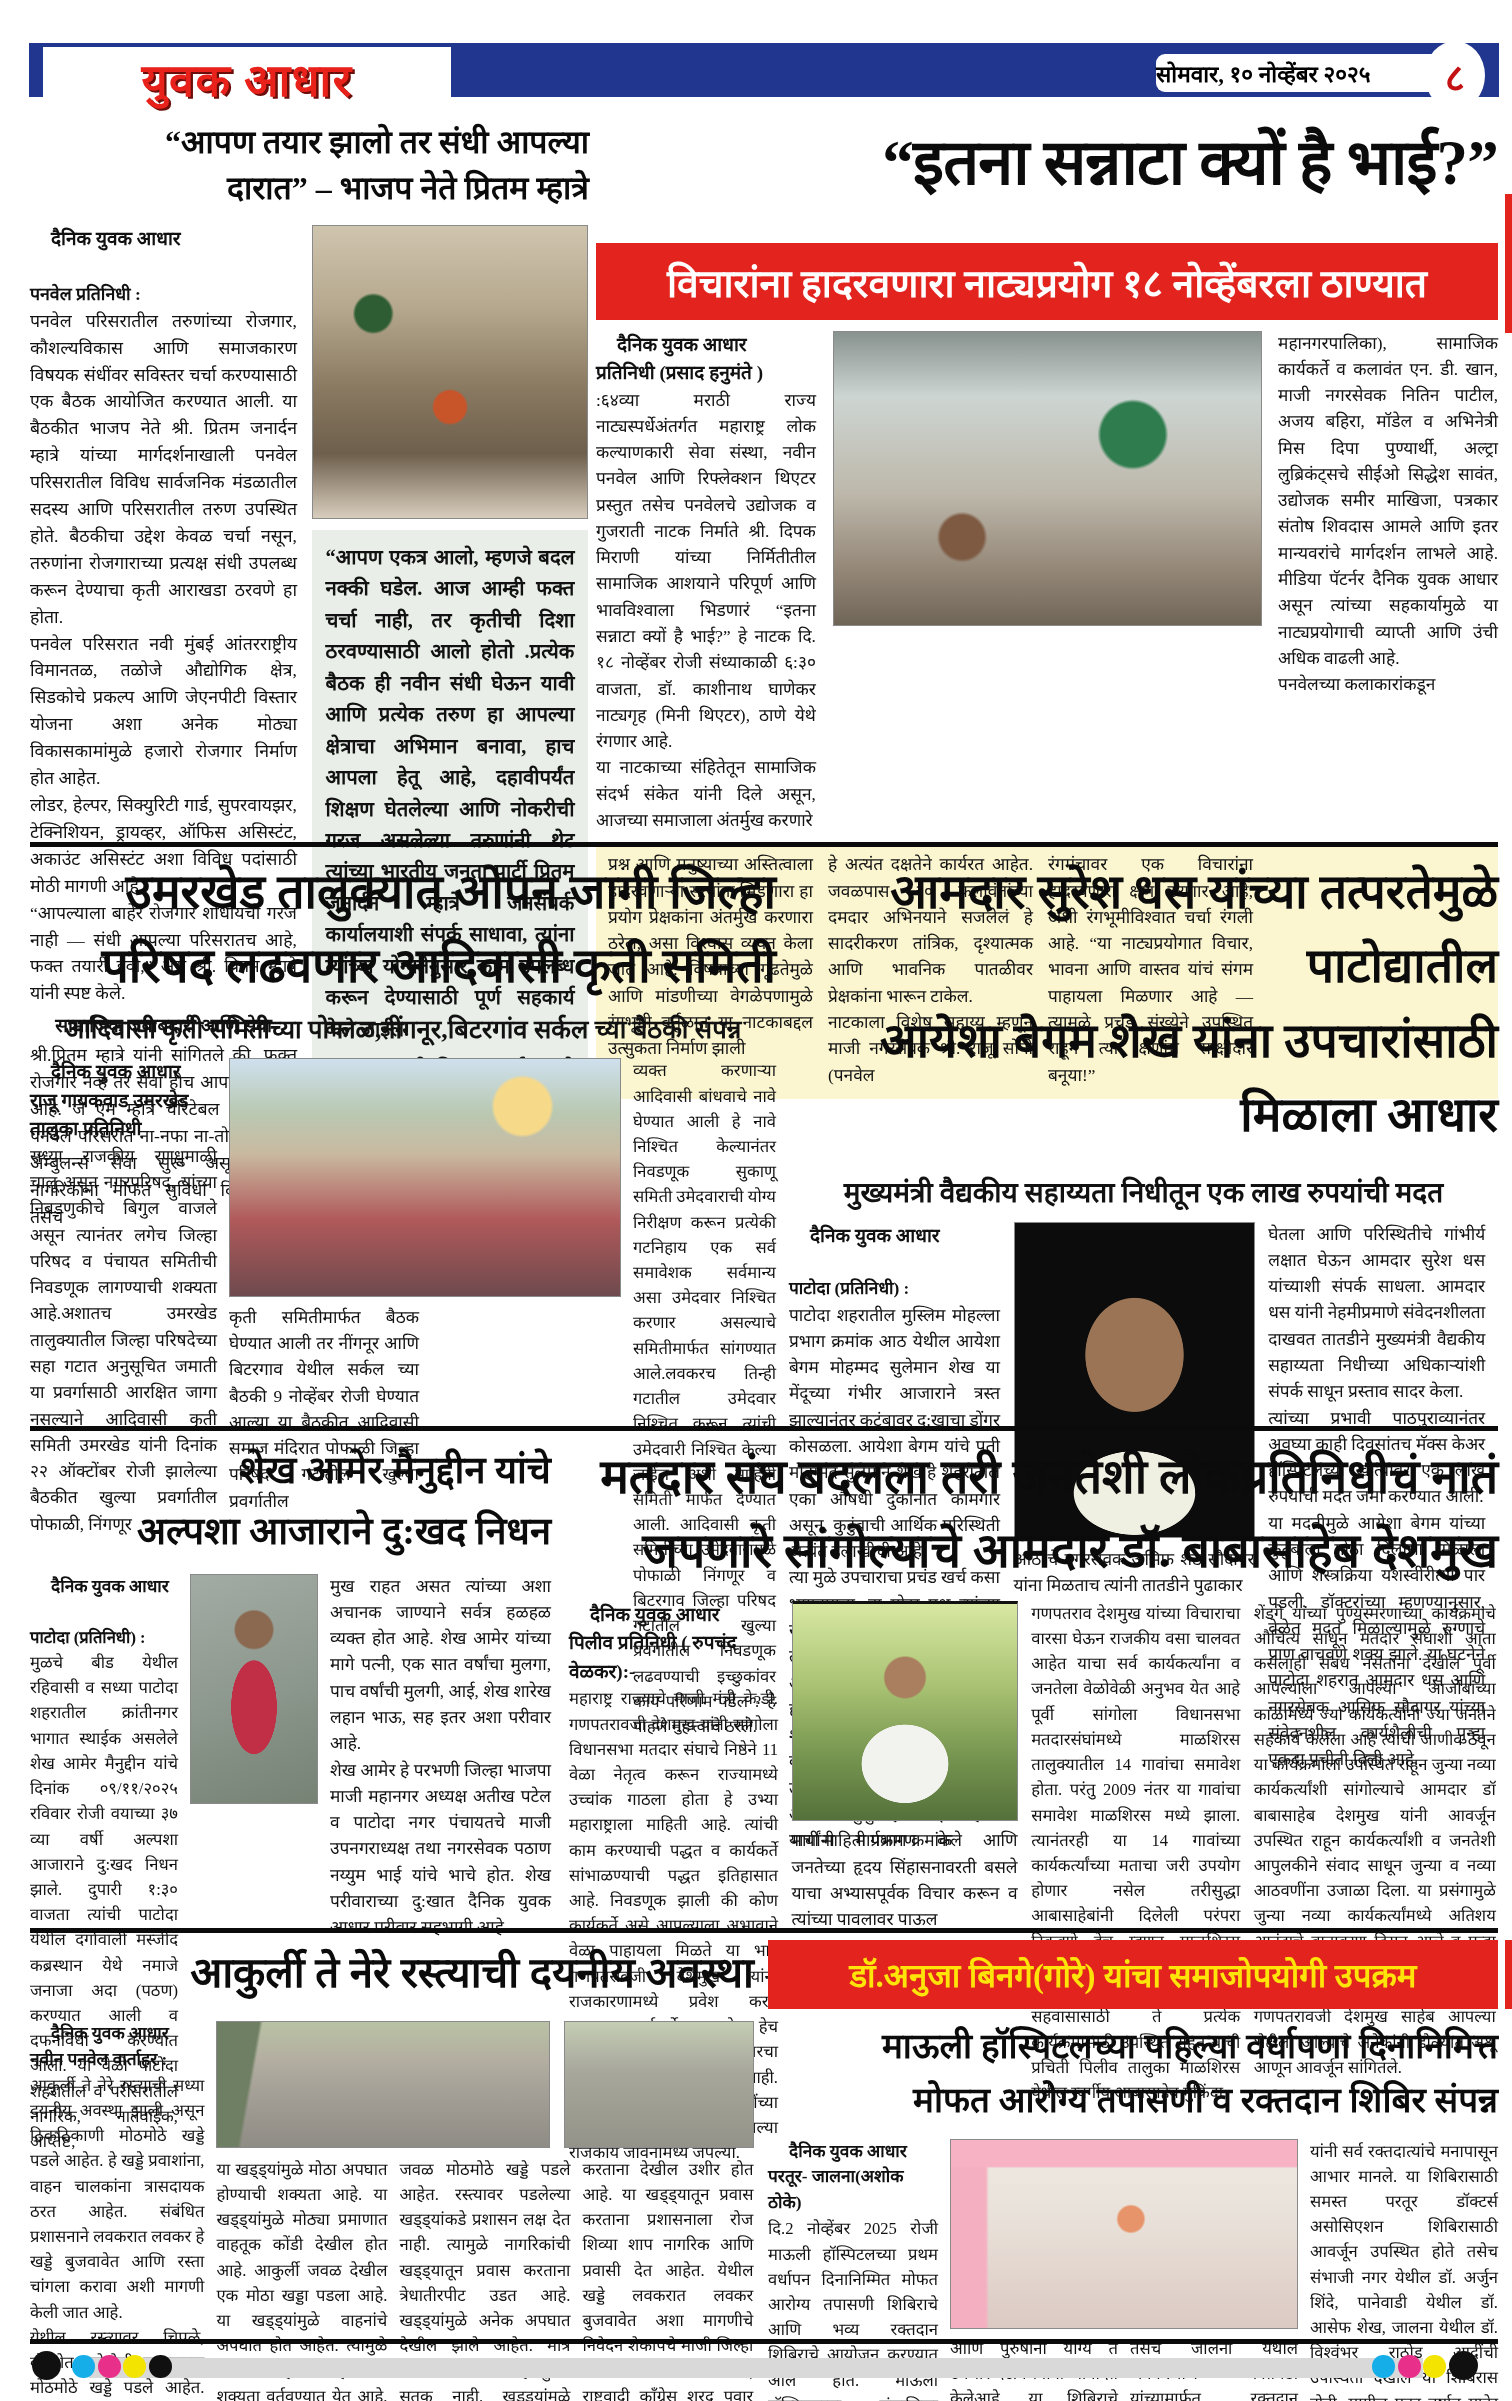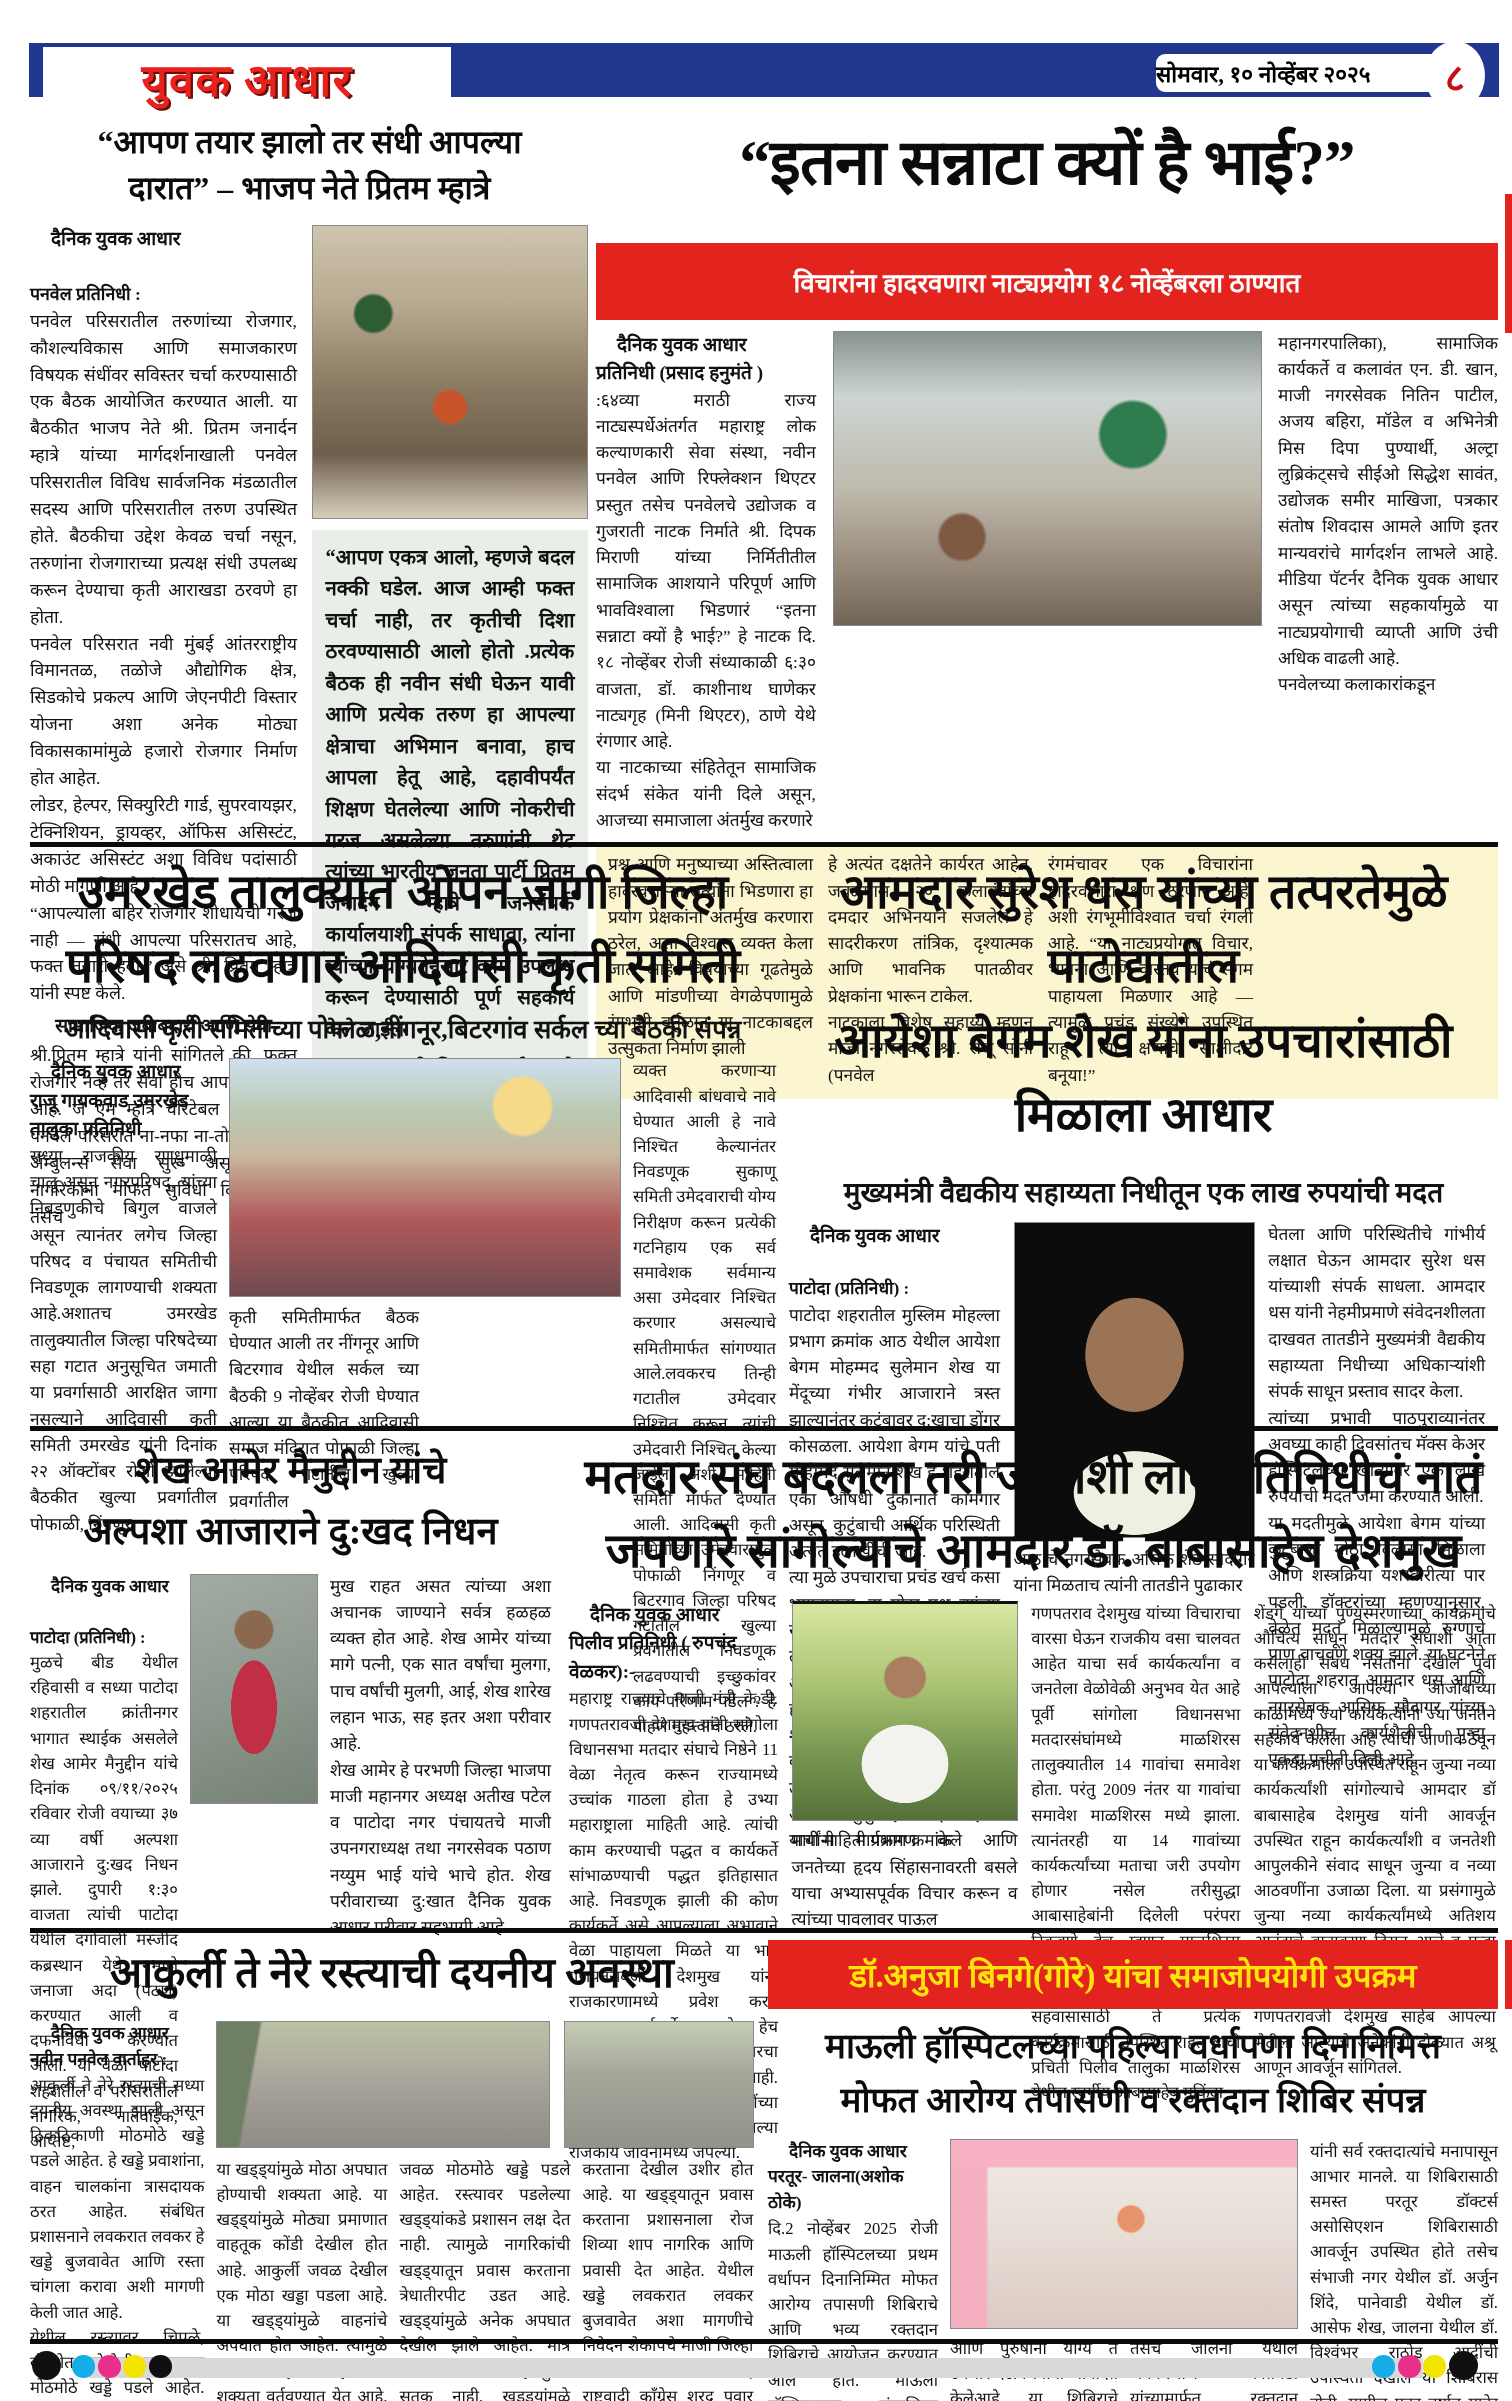--- a/index.html
+++ b/index.html
@@ -11,28 +11,28 @@
   .abs { position:absolute; }
   
   .mast-band { background:#21368f; }
   .logo-patch { background:#ffffff; display:flex; align-items:center; justify-content:center; }
   .logo-text { font-size:45px; font-weight:bold; color:#e8211a; text-shadow:2.3px 2.3px 0 #6b0e0a; letter-spacing:1.5px; }
   .date-pill { background:#ffffff; border-radius:9px; display:flex; align-items:center; justify-content:flex-start;
                font-size:22.6px; font-weight:bold; color:#000;margin-left:8px; }
   .page-circle { background:#ffffff; border-radius:50%; display:flex; align-items:center; justify-content:center;
                  font-size:38px; font-weight:bold; color:#c41214; }
   
-  .hl { font-weight:bold; color:#0b0b0b; text-align:center; white-space:pre-line; }
+  .hl { font-weight:bold; color:#0b0b0b; text-align:right; white-space:pre-line; }
   .hl-sm { font-size:32px; line-height:1.45; }
   .hl-xl { font-size:63px; line-height:1.6; letter-spacing:-0.8px; }
   .hl-md { font-size:48px; line-height:1.55; }
   .hl-md2 { font-size:38px; line-height:1.6; }
   .subhead { font-weight:bold; text-align:center; font-size:25.6px; }
   .red-banner { background:#e3231e; color:#ffffff; font-weight:bold; display:flex; align-items:center; justify-content:center; text-align:center; }
-  .red-banner.big { font-size:26px; }
+  .red-banner.big { font-size:39px; }
   .red-banner.yellow-text { color:#ffe40a; font-size:33px; }
   
   .cols { display:flex; }
   .byline { font-weight:bold; font-size:19px; line-height:1.5; white-space:pre-line; text-indent:21px; }
   .bodytext { font-size:17.3px; line-height:1.52; text-align:justify; white-space:pre-line; }
   .runin { font-weight:bold; }
   .crosshead { font-weight:bold; font-size:19px; text-align:center; margin:4.5px 0; }
   .quote-box { background:#e9efe8; padding:12px 13.6px; }
   .quote-text { font-size:20.3px; font-weight:600; line-height:1.55; text-align:justify; white-space:pre-line; }
   .attribution { font-weight:bold; font-size:20.3px; text-align:right; line-height:1.5; white-space:pre-line; margin-top:7.5px; }

